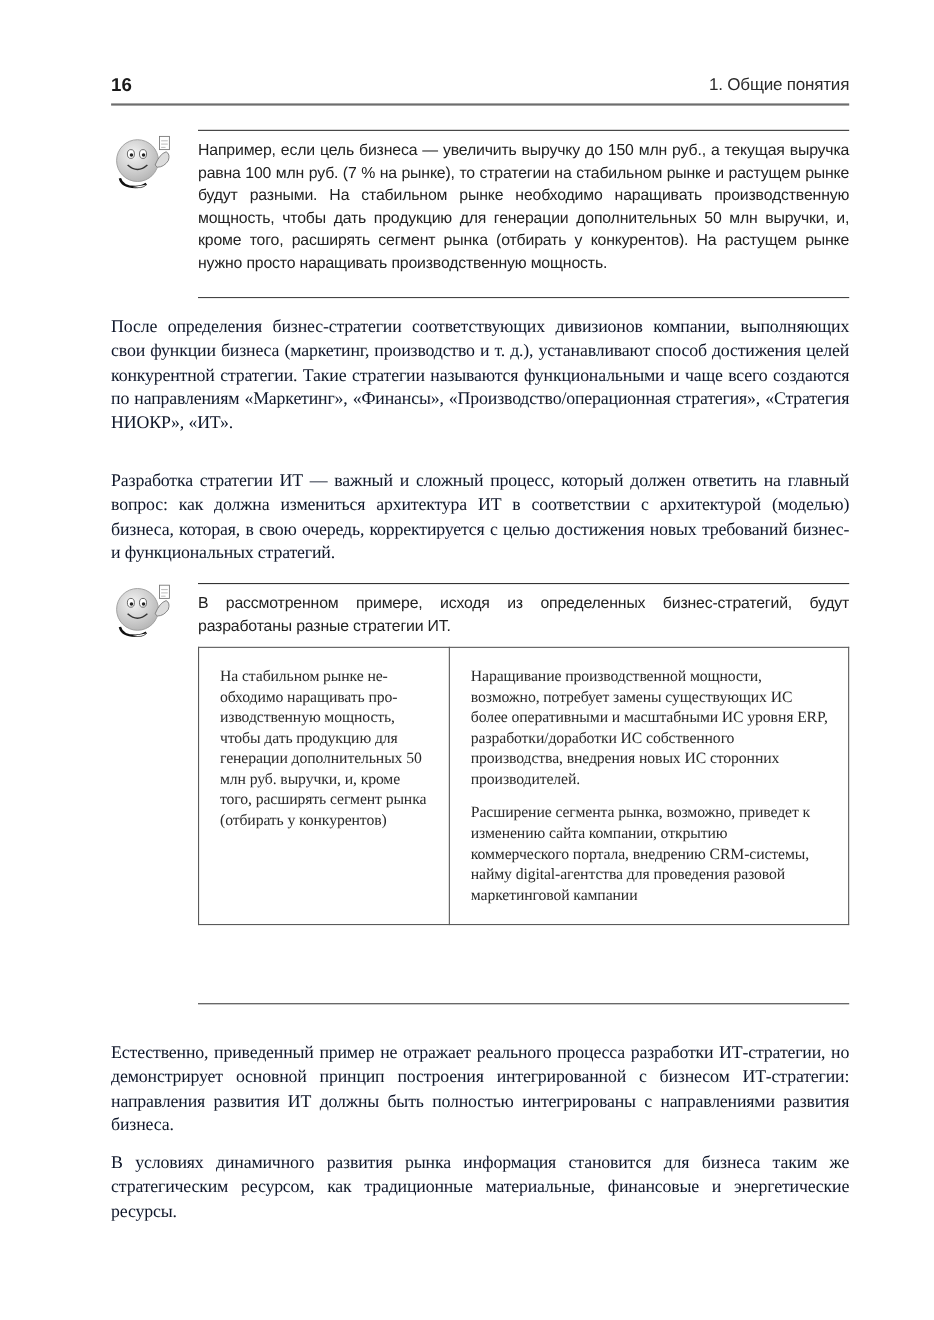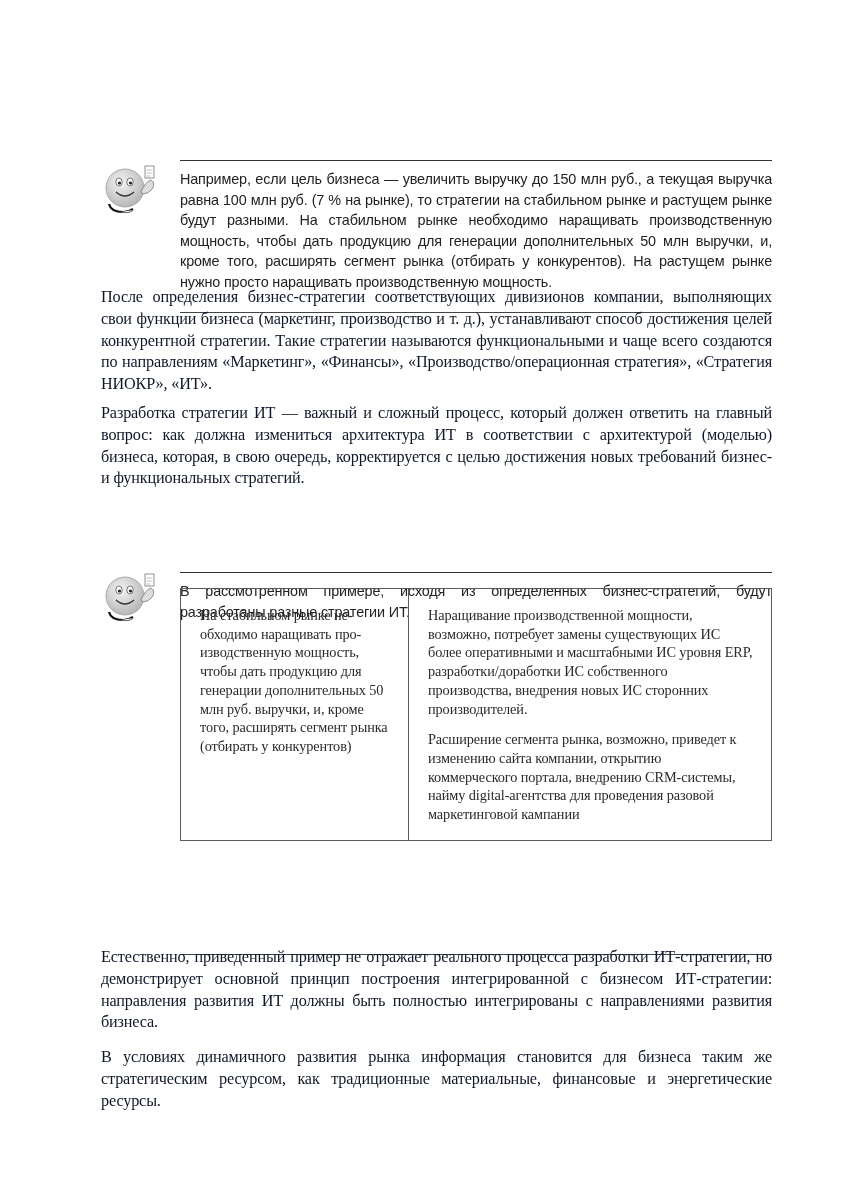--- a/index.html
+++ b/index.html
@@ -4,21 +4,21 @@
 <style>
   html, body { margin: 0; padding: 0; background: #ffffff; }
   body { width: 849px; height: 1200px; position: relative; overflow: hidden; color: #231f20; }
   .page { position: absolute; left: 0; top: 0; width: 849px; height: 1200px; }
 
   .running-head { position: absolute; left: 101px; top: 66px; width: 671px; height: 28px;
     border-bottom: 2px solid #6d6d6d; font-family: "Liberation Sans", sans-serif; }
   .page-num { position: absolute; left: 0; top: 2px; font-size: 17px; font-weight: bold; color: #1a1a1a; }
   .chapter-title { position: absolute; right: 0; top: 3px; font-size: 15.5px; color: #2a2a2a; letter-spacing: -0.2px; }
 
-  .note { position: absolute; left: 101px; width: 671px; margin-top: 42px; }
+  .note { position: absolute; left: 101px; width: 671px; }
   .note-icon { position: absolute; left: 0; top: 0; width: 62px; height: 62px; }
   .note-body { position: absolute; left: 79px; right: 0; top: 0; border-top: 1.5px solid #333;
     font-family: "Liberation Sans", sans-serif; font-size: 14.4px; line-height: 20.5px; color: #222; letter-spacing: -0.15px; }
   .note-body .txt { padding-top: 8px; text-align: justify; hyphens: manual; }
   .note-rule { position: absolute; left: 79px; right: 0; border-top: 1.5px solid #444; }
 
   .para { position: absolute; left: 101px; width: 671px; font-family: "Liberation Serif", serif;
     font-size: 16.2px; line-height: 21.8px; color: #0f172a; text-align: justify; letter-spacing: -0.15px; }
 
   .strategy-table { position: absolute; left: 180px; top: 588px; width: 592px; border-collapse: collapse;
@@ -26,20 +26,24 @@
   .strategy-table td { border: 1.5px solid #5a5a5a; vertical-align: top; padding: 5px 6px 4px 7px; letter-spacing: -0.1px; }
   .strategy-table td.c1 { width: 214px; }
   .strategy-table td p { margin: 12px; }
   .strategy-table td p + p { margin-top: 5px; }
 </style>
 </head>
 <body>
 
 <div class="page">
 
+  <div class="running-head">
+    <span class="page-num">16</span>
+    <span class="chapter-title">1. Общие понятия</span>
+  </div>
 
   <div class="note" style="top:118px;height:155px;">
     <svg class="note-icon" style="top:2px;" viewBox="0 0 62 62">
       <defs>
         <radialGradient id="g1" cx="40%" cy="35%" r="65%">
           <stop offset="0" stop-color="#f4f4f4"></stop>
             <stop offset="1" stop-color="#b8b8b8"></stop>
         </radialGradient>
       </defs>
       <circle cx="24" cy="26" r="19" fill="url(#g1)" stroke="#9a9a9a" stroke-width="0.8"></circle>
@@ -54,21 +58,21 @@
       <path d="M8 42 q2 8 14 8 q6 0 10 -3" fill="none" stroke="#111" stroke-width="2.2"></path>
       <path d="M20 50 q8 2 12 -2" fill="#fff" stroke="#555" stroke-width="0.8"></path>
     </svg>
     <div class="note-body">
       <div class="txt">Например, если цель бизнеса — увеличить выручку до 150 млн руб., а те­кущая выручка равна 100 млн руб. (7 % на рынке), то стратегии на стабиль­ном рынке и растущем рынке будут разными. На стабильном рынке необ­ходимо наращивать производственную мощность, чтобы дать продукцию для генерации дополнительных 50 млн выручки, и, кроме того, расширять сегмент рынка (отбирать у конкурентов). На растущем рынке нужно просто наращивать производственную мощность.</div>
     </div>
     <div class="note-rule" style="top:152px;"></div>
   </div>
 
   <p class="para" style="top:275px;margin:0;padding-top:12px;">После определения бизнес-стратегии соответствующих дивизионов компании, выполняющих свои функции бизнеса (маркетинг, производство и т. д.), уста­навливают способ достижения целей конкурентной стратегии. Такие стратегии называются функциональными и чаще всего создаются по направлениям «Мар­кетинг», «Финансы», «Производство/операционная стратегия», «Стратегия НИОКР», «ИТ».</p>
-  <p class="para" style="top:391px;margin:0;padding-top:12px;">Разработка стратегии ИТ — важный и сложный процесс, который должен от­ветить на главный вопрос: как должна измениться архитектура ИТ в соответствии с архитектурой (моделью) бизнеса, которая, в свою очередь, корректируется с целью достижения новых требований бизнес- и функциональных стратегий.</p>
+  <p class="para" style="top:415px;margin:0;padding-top:12px;">Разработка стратегии ИТ — важный и сложный процесс, который должен от­ветить на главный вопрос: как должна измениться архитектура ИТ в соответствии с архитектурой (моделью) бизнеса, которая, в свою очередь, корректируется с целью достижения новых требований бизнес- и функциональных стратегий.</p>
 
   <div class="note" style="top:530px;height:385px;">
     <svg class="note-icon" style="top:-2px;" viewBox="0 0 62 62">
       <defs>
         <radialGradient id="g2" cx="40%" cy="35%" r="65%">
           <stop offset="0" stop-color="#f4f4f4"></stop>
             <stop offset="1" stop-color="#b8b8b8"></stop>
         </radialGradient>
       </defs>
       <circle cx="24" cy="26" r="19" fill="url(#g2)" stroke="#9a9a9a" stroke-width="0.8"></circle>

